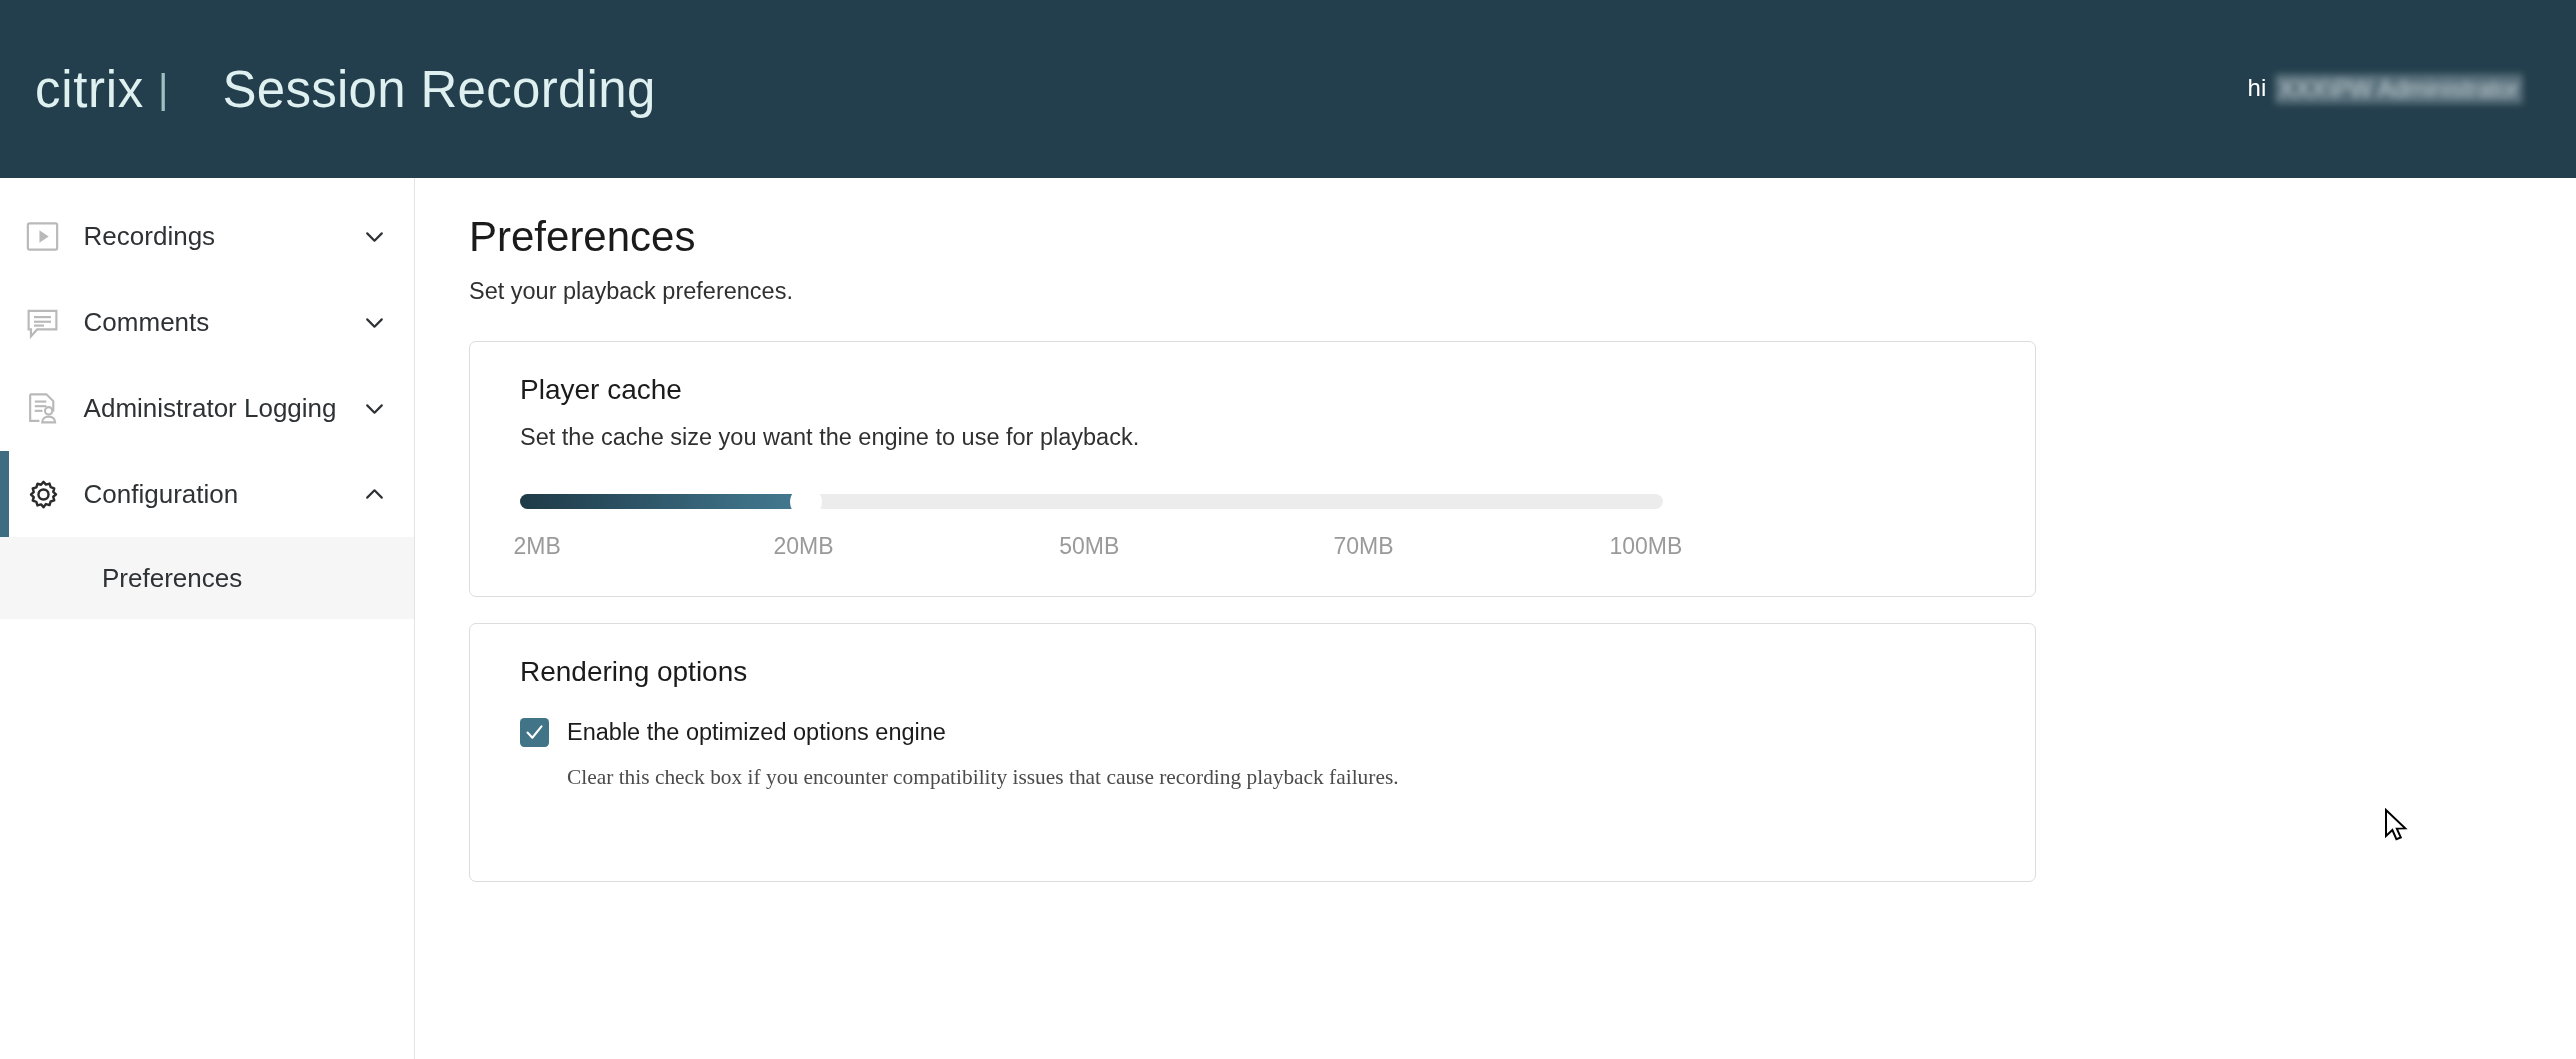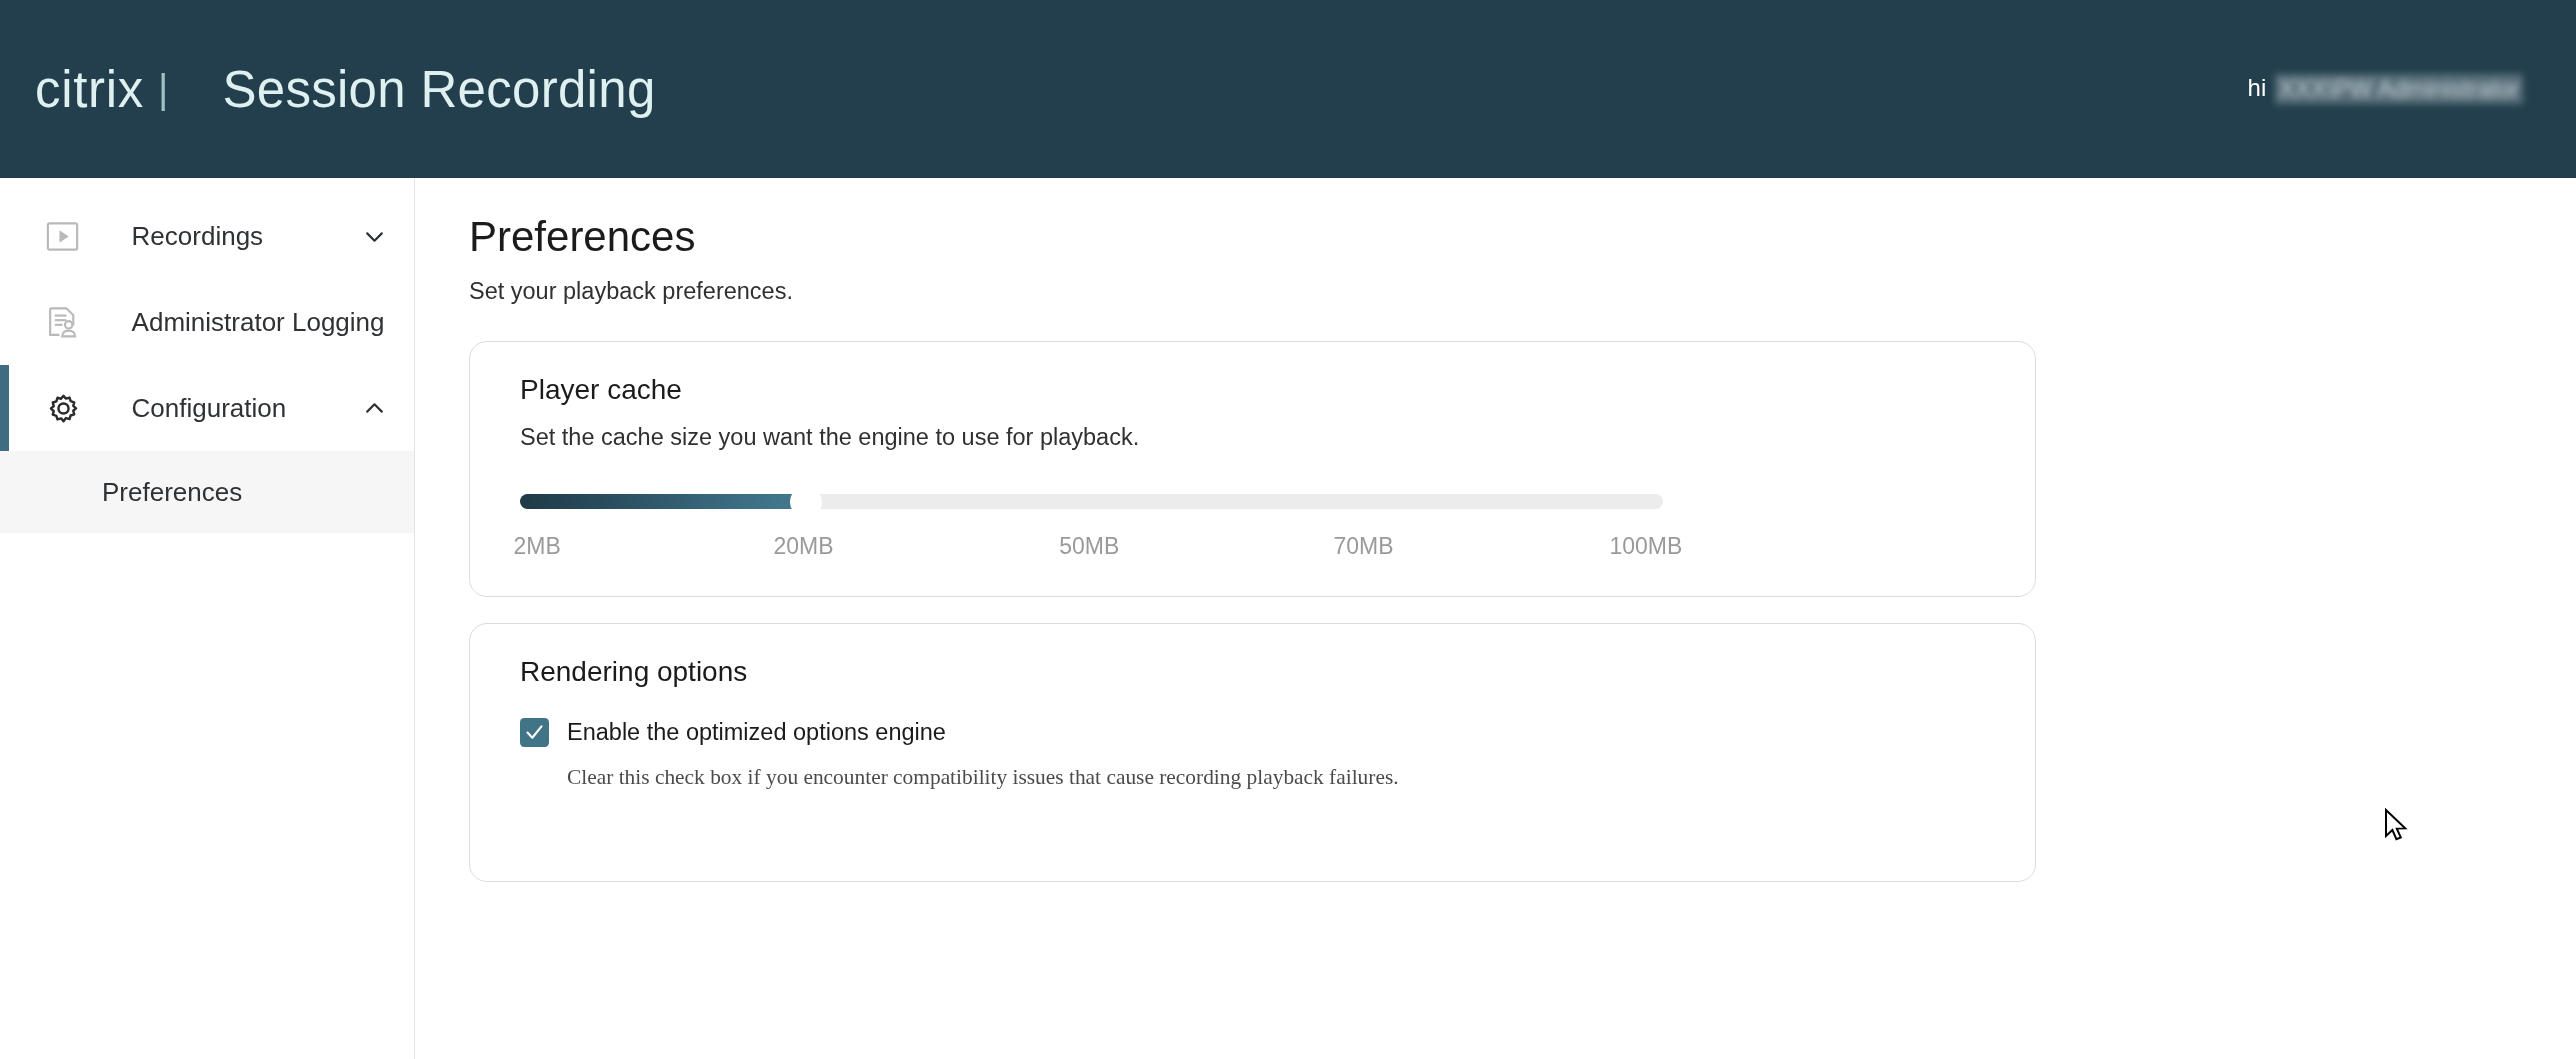--- a/index.html
+++ b/index.html
@@ -86,26 +86,25 @@
     border-right: 1.4px solid #e4e4e4;
     border-bottom: 1.4px solid #e4e4e4;
     box-sizing: border-box;
     padding-top: 15px;
     position: relative;
   }
   .nav-item {
     display: flex;
     align-items: center;
     height: 86px;
-    padding-left: 44px;
+    padding-left: 24px;
     padding-right: 25px;
     box-sizing: border-box;
     position: relative;
     cursor: pointer;
-    gap: 28px;
   }
   .nav-item.active-parent::before {
     content: "";
     position: absolute;
     left: 0; top: 0; bottom: 0;
     width: 9px;
     background: #3e6c80;
   }
   .nav-icon {
     width: 43px;
@@ -161,21 +160,21 @@
   .page-sub {
     font-size: 23.5px;
     color: #303030;
     margin: 0 0 36px 0;
   }
 
   
   .card {
     width: 1567px;
     border: 1.4px solid #dcdcdc;
-    border-radius: 18px;
+    border-radius: 7px;
     box-sizing: border-box;
     background: #ffffff;
     padding: 32px 50px 33px 50px;
   }
   .card + .card { margin-top: 26px; }
   .card-title {
     font-size: 28px;
     color: #1b1b1b;
     font-weight: 400;
     margin: 0 0 18px 0;
@@ -298,20 +297,36 @@
         </svg>
       </span>
       <span class="nav-label">Recordings</span>
       <span class="chev">
         <svg width="25" height="25" viewBox="0 0 24 24" fill="none" stroke="#2f3235" stroke-width="2.1" stroke-linecap="round" stroke-linejoin="round">
           <polyline points="5,9 12,16 19,9"></polyline>
         </svg>
       </span>
     </div>
 
+    <div class="nav-item">
+      <span class="nav-icon">
+        <svg width="37" height="37" viewBox="0 0 24 24" fill="none" stroke="#b9b9b9" stroke-width="1.4">
+          <path d="M3 4.5h18v12H8.5L4.5 21v-4.5H3z"></path>
+          <line x1="6.5" y1="8.5" x2="17.5" y2="8.5"></line>
+          <line x1="6.5" y1="11.5" x2="17.5" y2="11.5"></line>
+          <line x1="6.5" y1="14" x2="13" y2="14"></line>
+        </svg>
+      </span>
+      <span class="nav-label">Comments</span>
+      <span class="chev">
+        <svg width="25" height="25" viewBox="0 0 24 24" fill="none" stroke="#2f3235" stroke-width="2.1" stroke-linecap="round" stroke-linejoin="round">
+          <polyline points="5,9 12,16 19,9"></polyline>
+        </svg>
+      </span>
+    </div>
 
     <div class="nav-item">
       <span class="nav-icon">
         <svg width="37" height="37" viewBox="0 0 24 24" fill="none" stroke="#b9b9b9" stroke-width="1.4">
           <path d="M4 2.8h10.5L19 7.2V14"></path>
           <path d="M4 2.8V20h6"></path>
           <line x1="7" y1="7.5" x2="14.5" y2="7.5"></line>
           <line x1="7" y1="10.5" x2="14.5" y2="10.5"></line>
           <line x1="7" y1="13.5" x2="12" y2="13.5"></line>
           <circle cx="16" cy="13.5" r="2.4"></circle>

